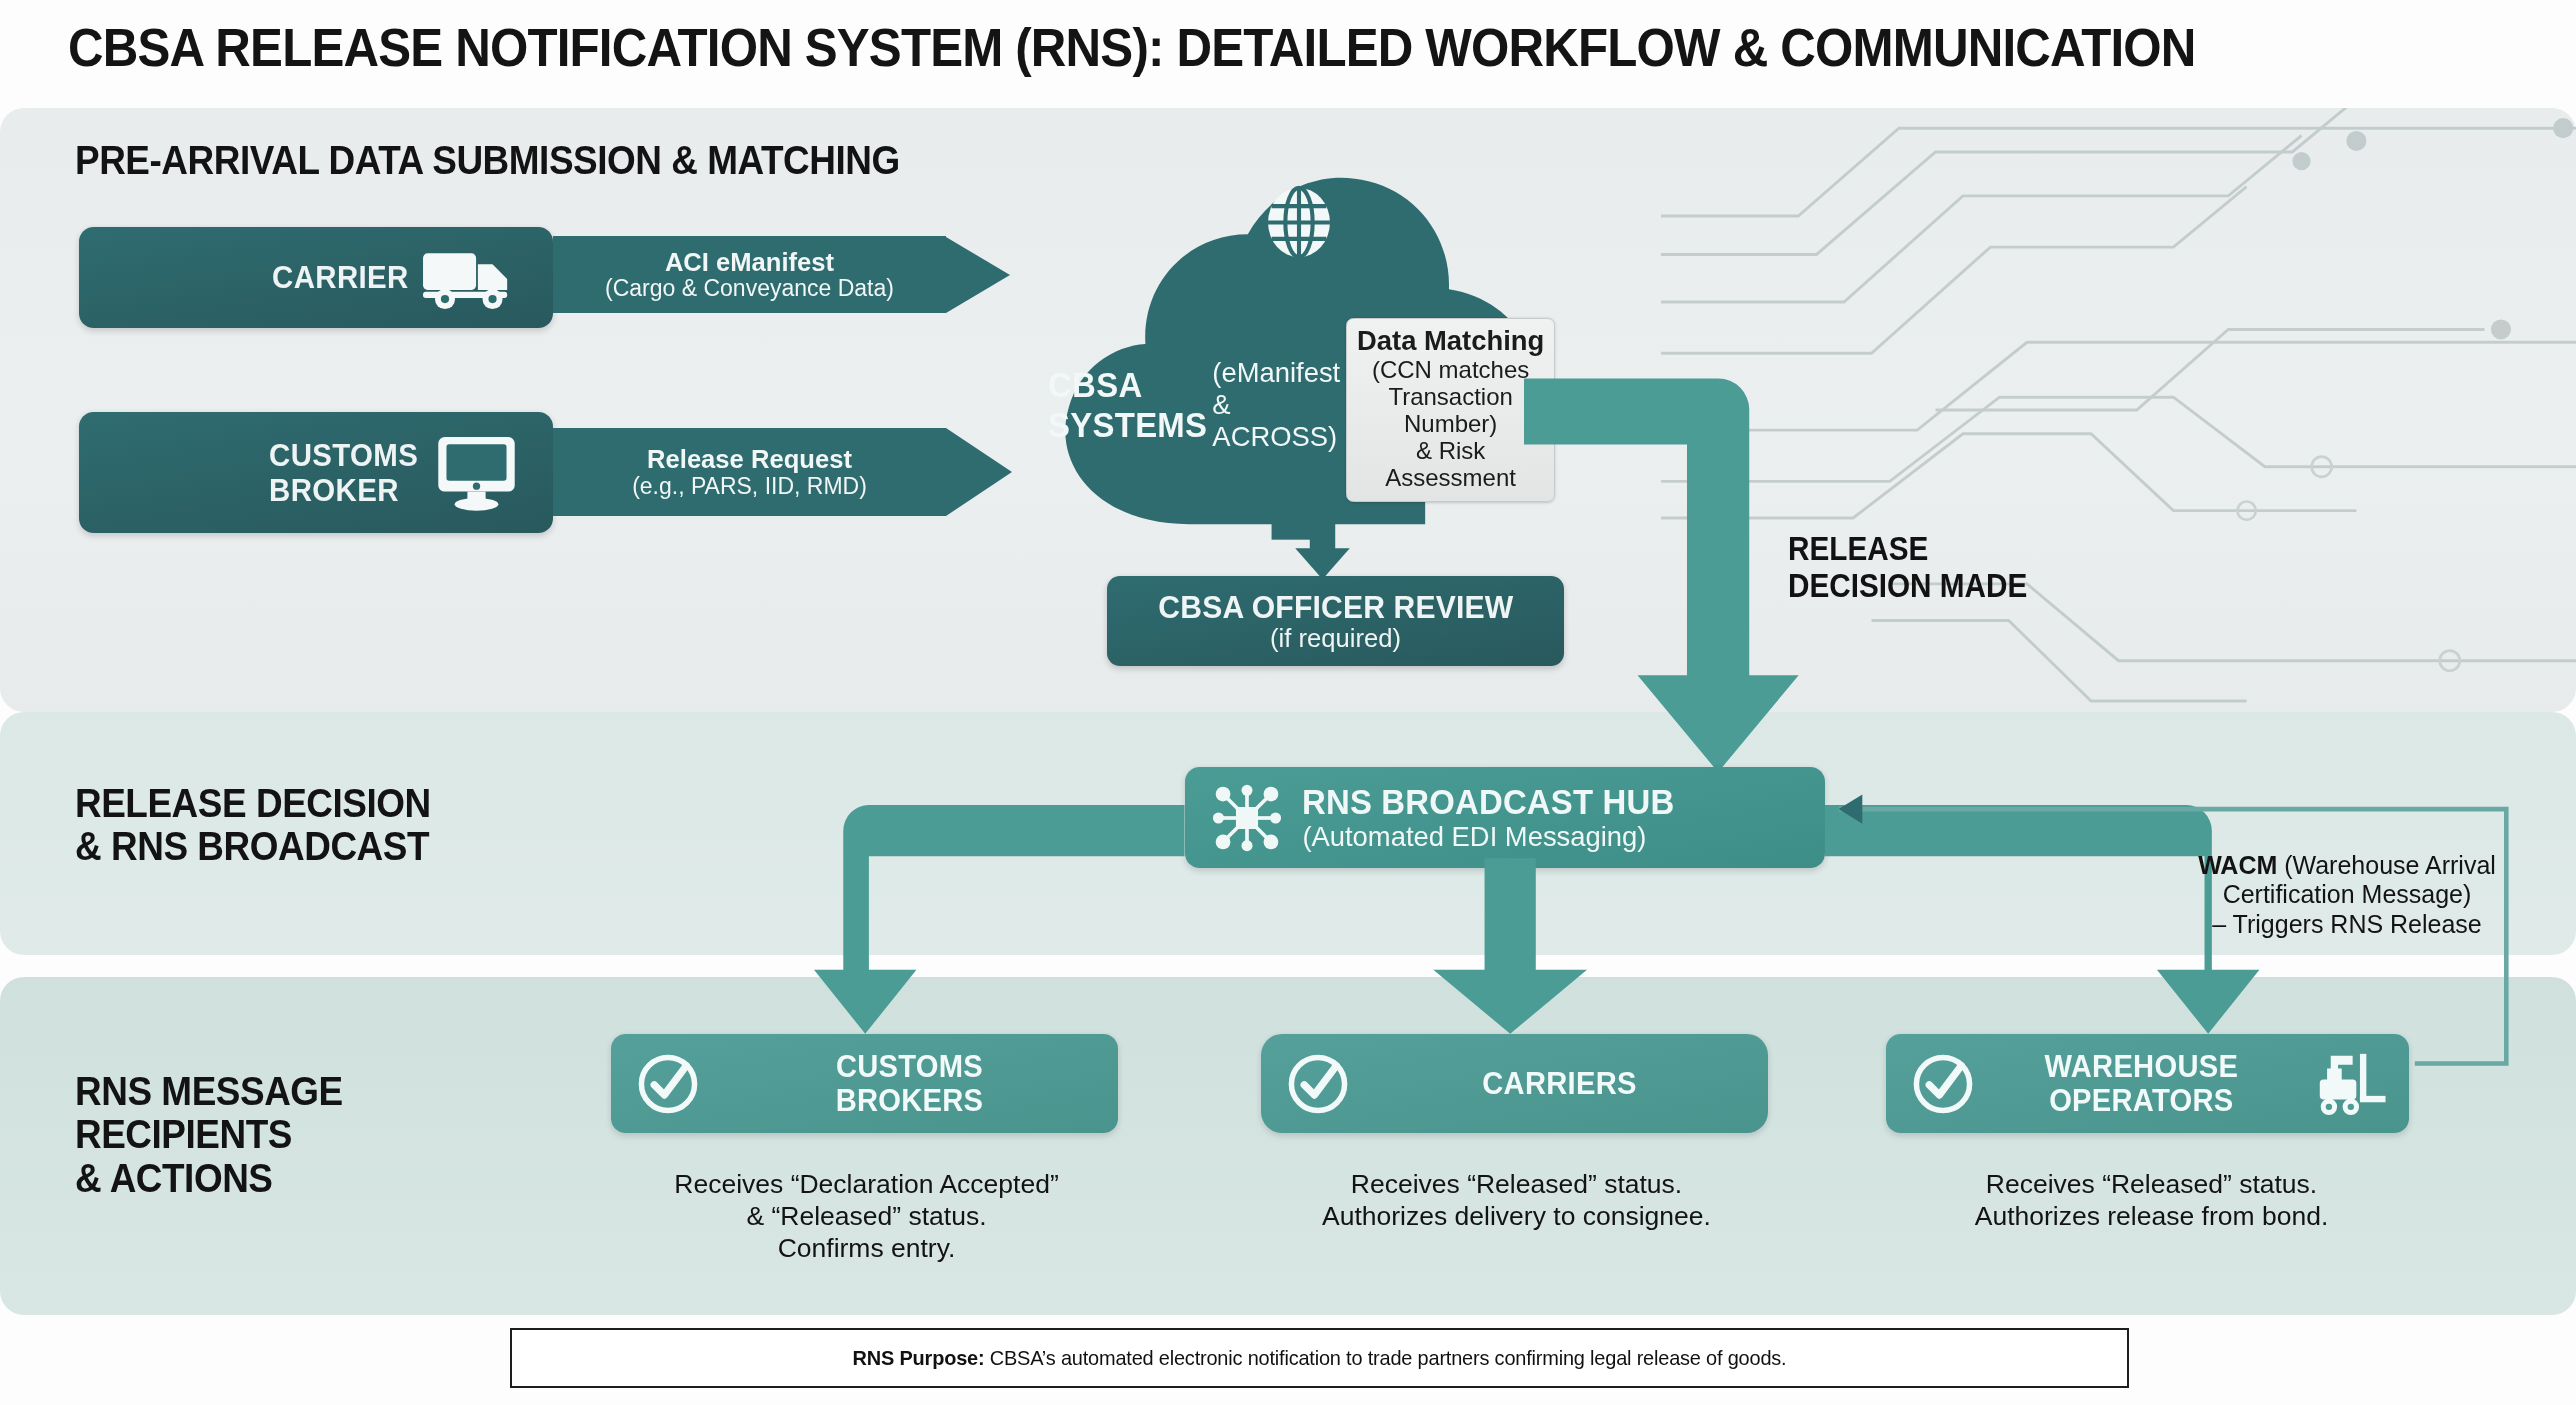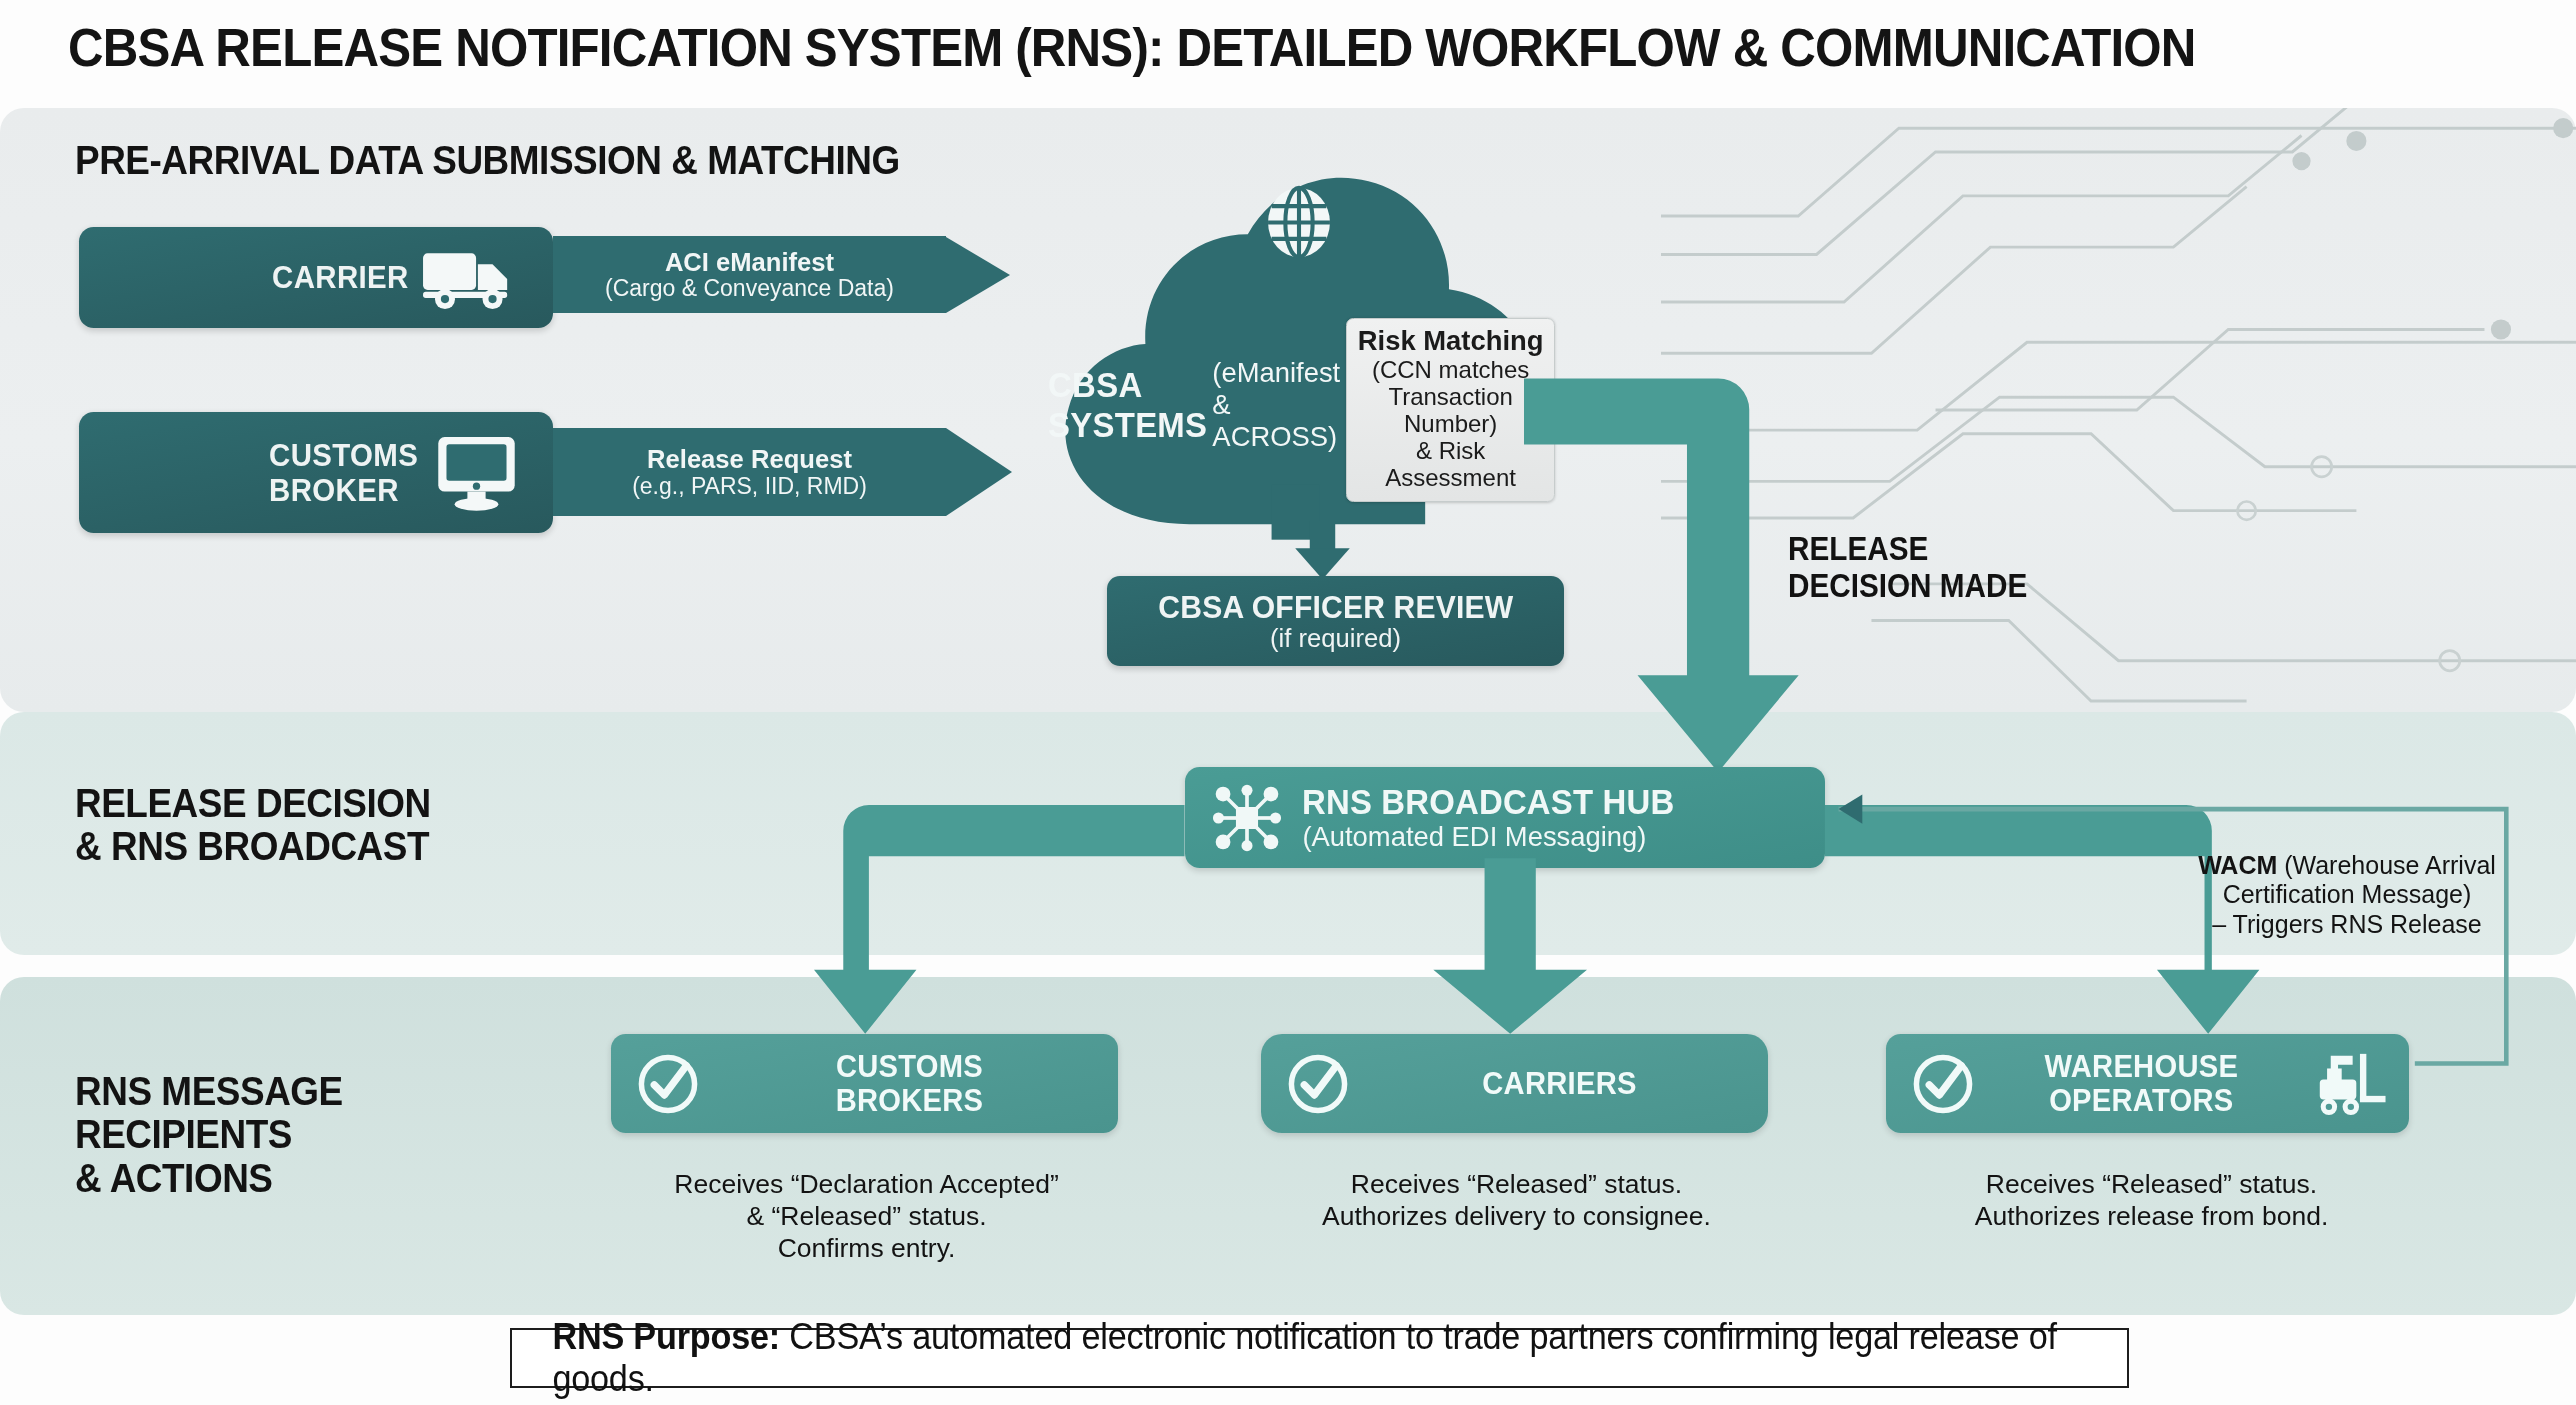--- a/index.html
+++ b/index.html
@@ -151,22 +151,22 @@
     text-align:center; line-height:1.2;
   }
   #desc-1 { top:1169px; left:574px; width:585px; }
   #desc-2 { top:1169px; left:1224px; width:585px; }
   #desc-3 { top:1169px; left:1859px; width:585px; }
 
   
   #purpose {
     position:absolute; top:1328px; left:510px; width:1619px; height:60px;
     background:#ffffff; border:2.7px solid #1d1d1d;
-    display:flex; align-items:center; 
-    font-size:36px; color:#111; letter-spacing:-0.2px;
+    display:flex; align-items:center; justify-content:center;
+    font-size:21px; color:#111; letter-spacing:-0.2px;
   }
   #purpose b { font-weight:bold; }
   #purpose .pt { transform:scaleX(.95); }
 
   svg { display:block; }
 </style>
 </head>
 <body>
 
 <div id="stage">
@@ -283,21 +283,21 @@
             <line x1="9" y1="23" x2="69" y2="23"></line>
             <line x1="9" y1="59" x2="69" y2="59"></line>
             <ellipse cx="39" cy="41" rx="15" ry="38"></ellipse>
             <line x1="39" y1="3" x2="39" y2="79"></line>
           </g>
         </svg>
       </span>
       <div id="cloud-title">CBSA SYSTEMS</div>
       <div id="cloud-sub">(eManifest &amp; ACROSS)</div>
       <div id="data-match">
-        <div id="dm-title">Risk Matching</div>
+        <div id="dm-title">Data Matching</div>
         <div id="dm-l1">(CCN matches Transaction Number)</div>
         <div id="dm-l2">&amp; Risk Assessment</div>
       </div>
     </div>
   </div>
 
   <svg style="position:absolute;top:521px;left:1295px;width:55px;height:60px" viewBox="0 0 60 66" width="55" height="60">
     <rect x="16" y="0" width="28" height="34" fill="#2f6c70"></rect>
     <path d="M0 30 L60 30 L30 64 Z" fill="#2f6c70"></path>
   </svg>

